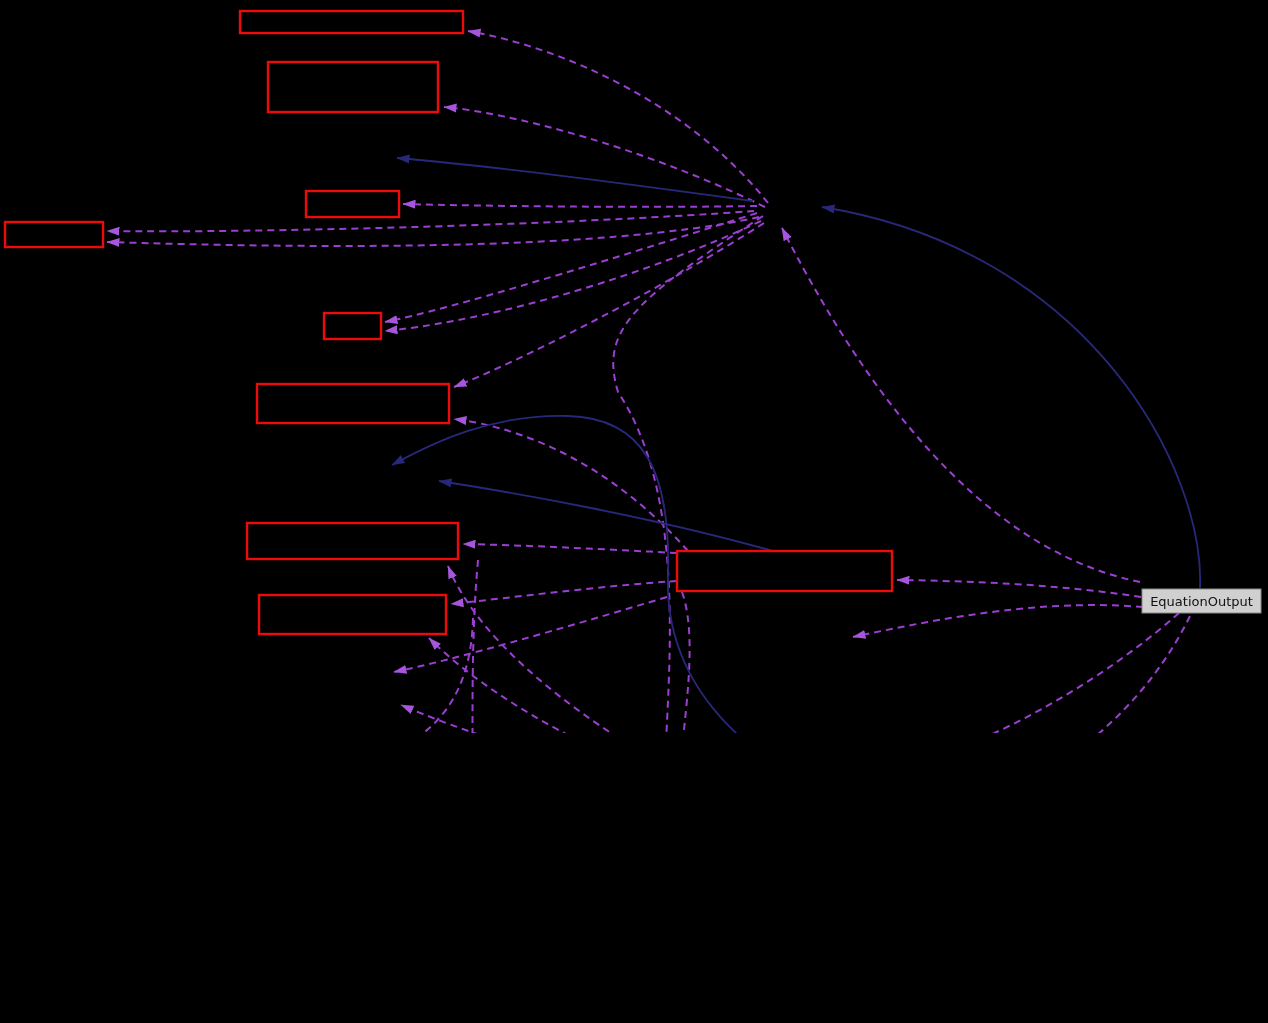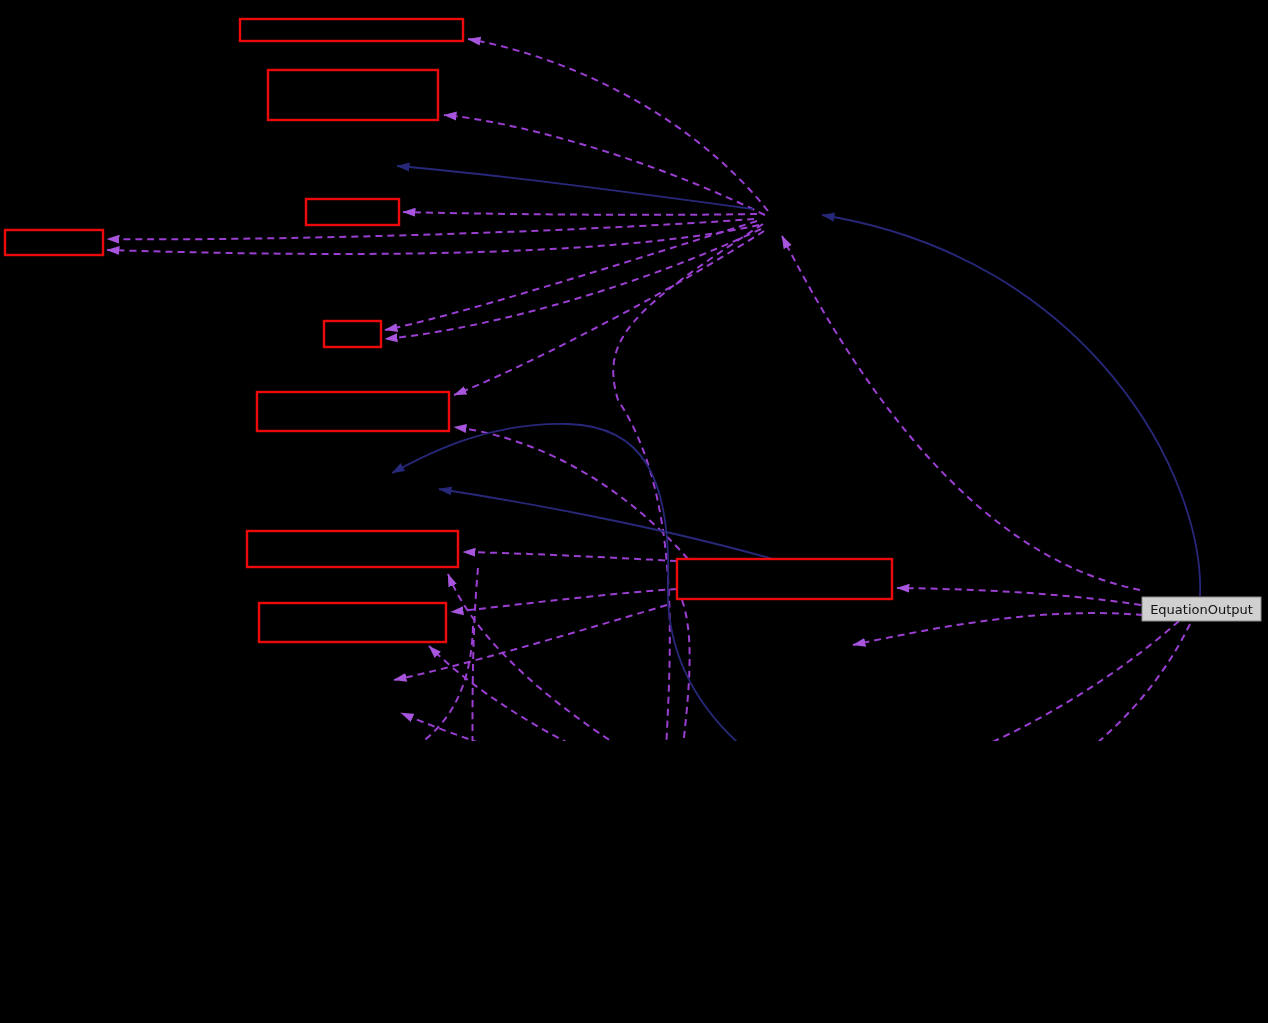--- a/index.html
+++ b/index.html
@@ -7,21 +7,20 @@
     padding: 0;
     background: #000000;
   }
   .canvas {
     position: relative;
     width: 1268px;
     height: 733px;
     background: #000000;
     overflow: hidden;
     font-family: "DejaVu Sans", "Liberation Sans", sans-serif;
-    margin-top: 8px;
   }
   .canvas svg {
     position: absolute;
     left: 0;
     top: 0;
     display: block;
   }
   .graph-node {
     fill: #000000;
     stroke: #ee0a0a;

